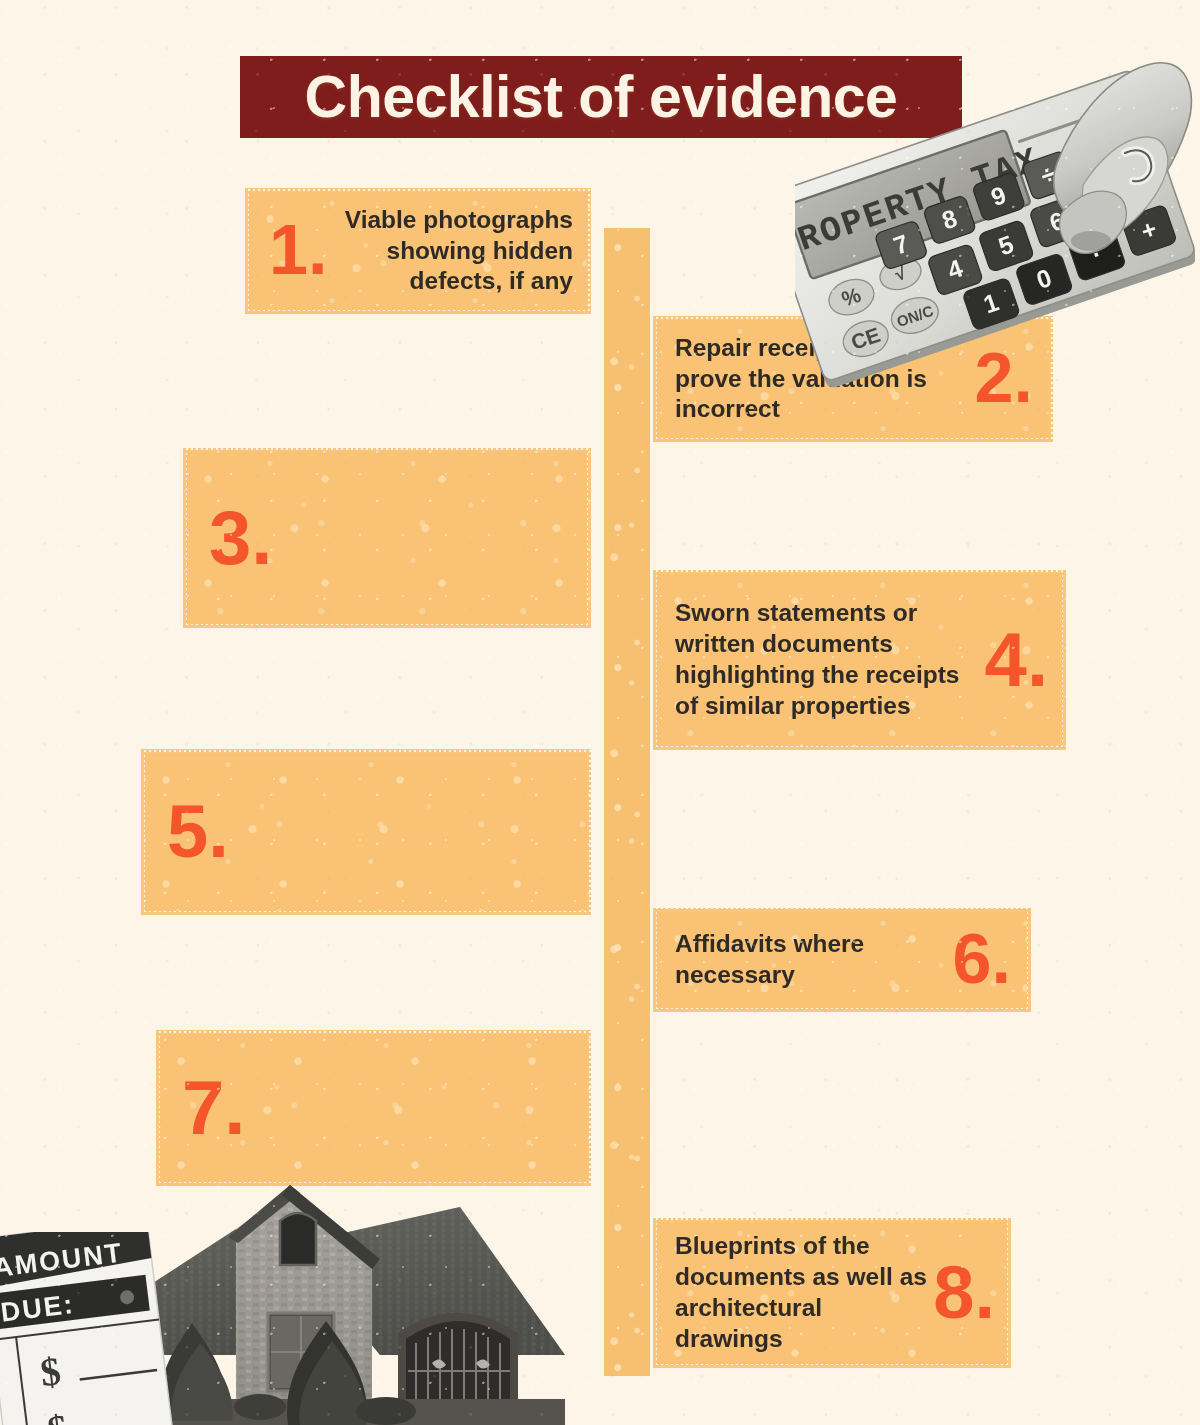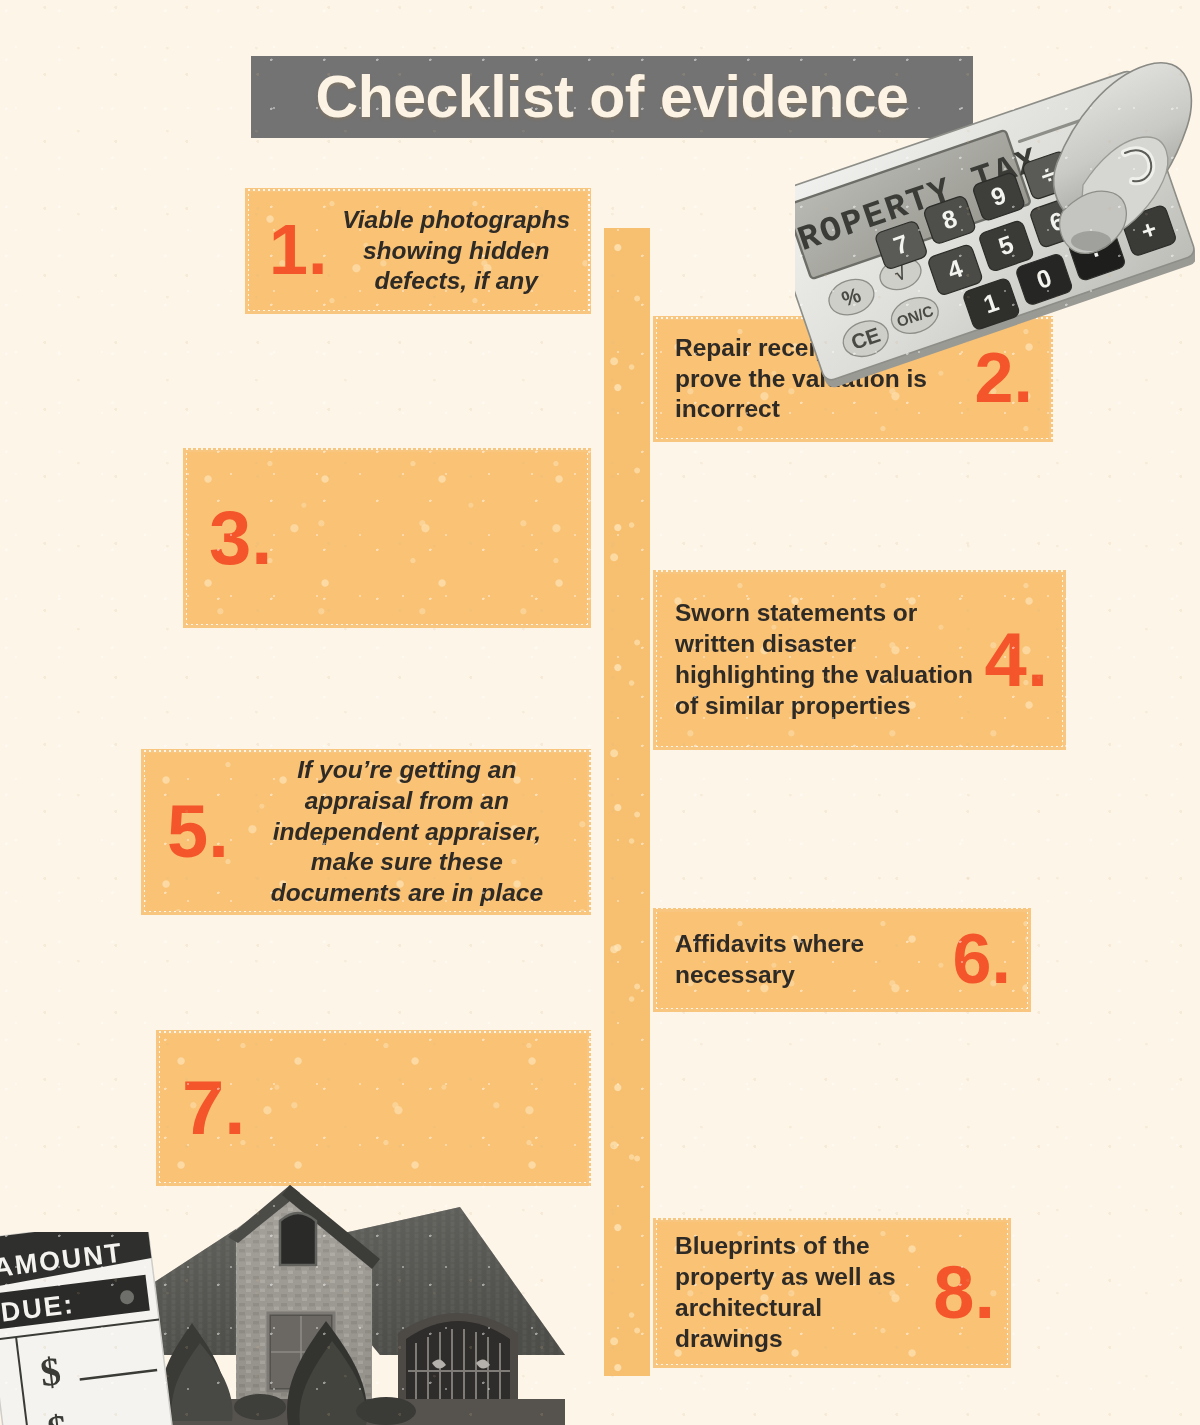--- a/index.html
+++ b/index.html
@@ -32,22 +32,22 @@
     background-image:
       radial-gradient(circle at 30% 14%, rgba(255,232,190,.75) 0 3px, transparent 4px),
       radial-gradient(circle at 72% 41%, rgba(255,232,190,.6) 0 2.4px, transparent 3.4px),
       radial-gradient(circle at 22% 68%, rgba(255,232,190,.65) 0 3.4px, transparent 4.4px),
       radial-gradient(circle at 60% 88%, rgba(255,232,190,.55) 0 2.2px, transparent 3.2px);
     background-size:46px 140px,46px 172px,46px 196px,46px 158px;
   }
 
   
   .title-banner{
-    position:absolute;left:251px;top:56px;width:722px;height:82px;
-    background:#737373;z-index:20;
+    position:absolute;left:240px;top:56px;width:722px;height:82px;
+    background:#7f1d1d;z-index:20;
     display:flex;align-items:center;justify-content:center;
   }
   .title-banner .t{
     color:#FDF3E4;font-size:59px;font-weight:bold;
     letter-spacing:-.5px;line-height:1;white-space:nowrap;
     text-shadow:0 2px 3px rgba(180,120,40,.18);
   }
 
   
   .card{
@@ -82,21 +82,21 @@
     color:#F4552B;font-size:74px;font-weight:bold;line-height:.82;
     flex:0 0 auto;position:relative;z-index:2;white-space:nowrap;
   }
   .txt{
     color:#2E2A26;font-size:24.5px;font-weight:bold;line-height:1.26;
     position:relative;z-index:2;
   }
 
   
   .card.left{ flex-direction:row; }
-  .card.left .txt{ text-align:center; flex:1;font-style:italic; }
+  .card.left .txt{ text-align:right; flex:1; }
   
   .card.right{ flex-direction:row; }
   .card.right .txt{ text-align:left; flex:1; }
 
   
   #c1{left:249px;top:192px;width:338px;height:118px;padding:8px 14px 8px 20px;}
   #c1 .num{font-size:70px;margin-right:12px;}
   #c2{left:657px;top:320px;width:392px;height:118px;padding:8px 16px 8px 18px;}
   #c2 .num{font-size:70px;margin-left:10px;}
   #c3{left:187px;top:452px;width:400px;height:172px;padding:10px 16px 10px 22px;}
@@ -141,40 +141,39 @@
 <div class="card right" id="c2">
   <span class="txt">Repair receipts that prove the valuation is incorrect</span>
   <span class="num">2.</span>
 </div>
 
 <div class="card left" id="c3">
   <span class="num">3.</span>
 </div>
 
 <div class="card right" id="c4">
-  <span class="txt">Sworn statements or written disaster highlighting the valuation of similar properties</span>
+  <span class="txt">Sworn statements or written documents highlighting the receipts of similar properties</span>
   <span class="num">4.</span>
 </div>
 
 <div class="card left" id="c5">
   <span class="num">5.</span>
-  <span class="txt">If you’re getting an appraisal from an independent appraiser, make sure these documents are in place</span>
 </div>
 
 <div class="card right" id="c6">
   <span class="txt">Affidavits where necessary</span>
   <span class="num">6.</span>
 </div>
 
 <div class="card left" id="c7">
   <span class="num">7.</span>
 </div>
 
 <div class="card right" id="c8">
-  <span class="txt">Blueprints of the property as well as architectural drawings</span>
+  <span class="txt">Blueprints of the documents as well as architectural drawings</span>
   <span class="num">8.</span>
 </div>
 
 <div class="calc-wrap">
 <svg viewBox="0 0 400 365" xmlns="http://www.w3.org/2000/svg">
   <defs>
     <linearGradient id="bodyG" x1="0" y1="0" x2="1" y2="1">
       <stop offset="0%" stop-color="#f2f2f0"></stop>
           <stop offset="55%" stop-color="#dcdcd8"></stop>
           <stop offset="100%" stop-color="#bdbdb8"></stop>

